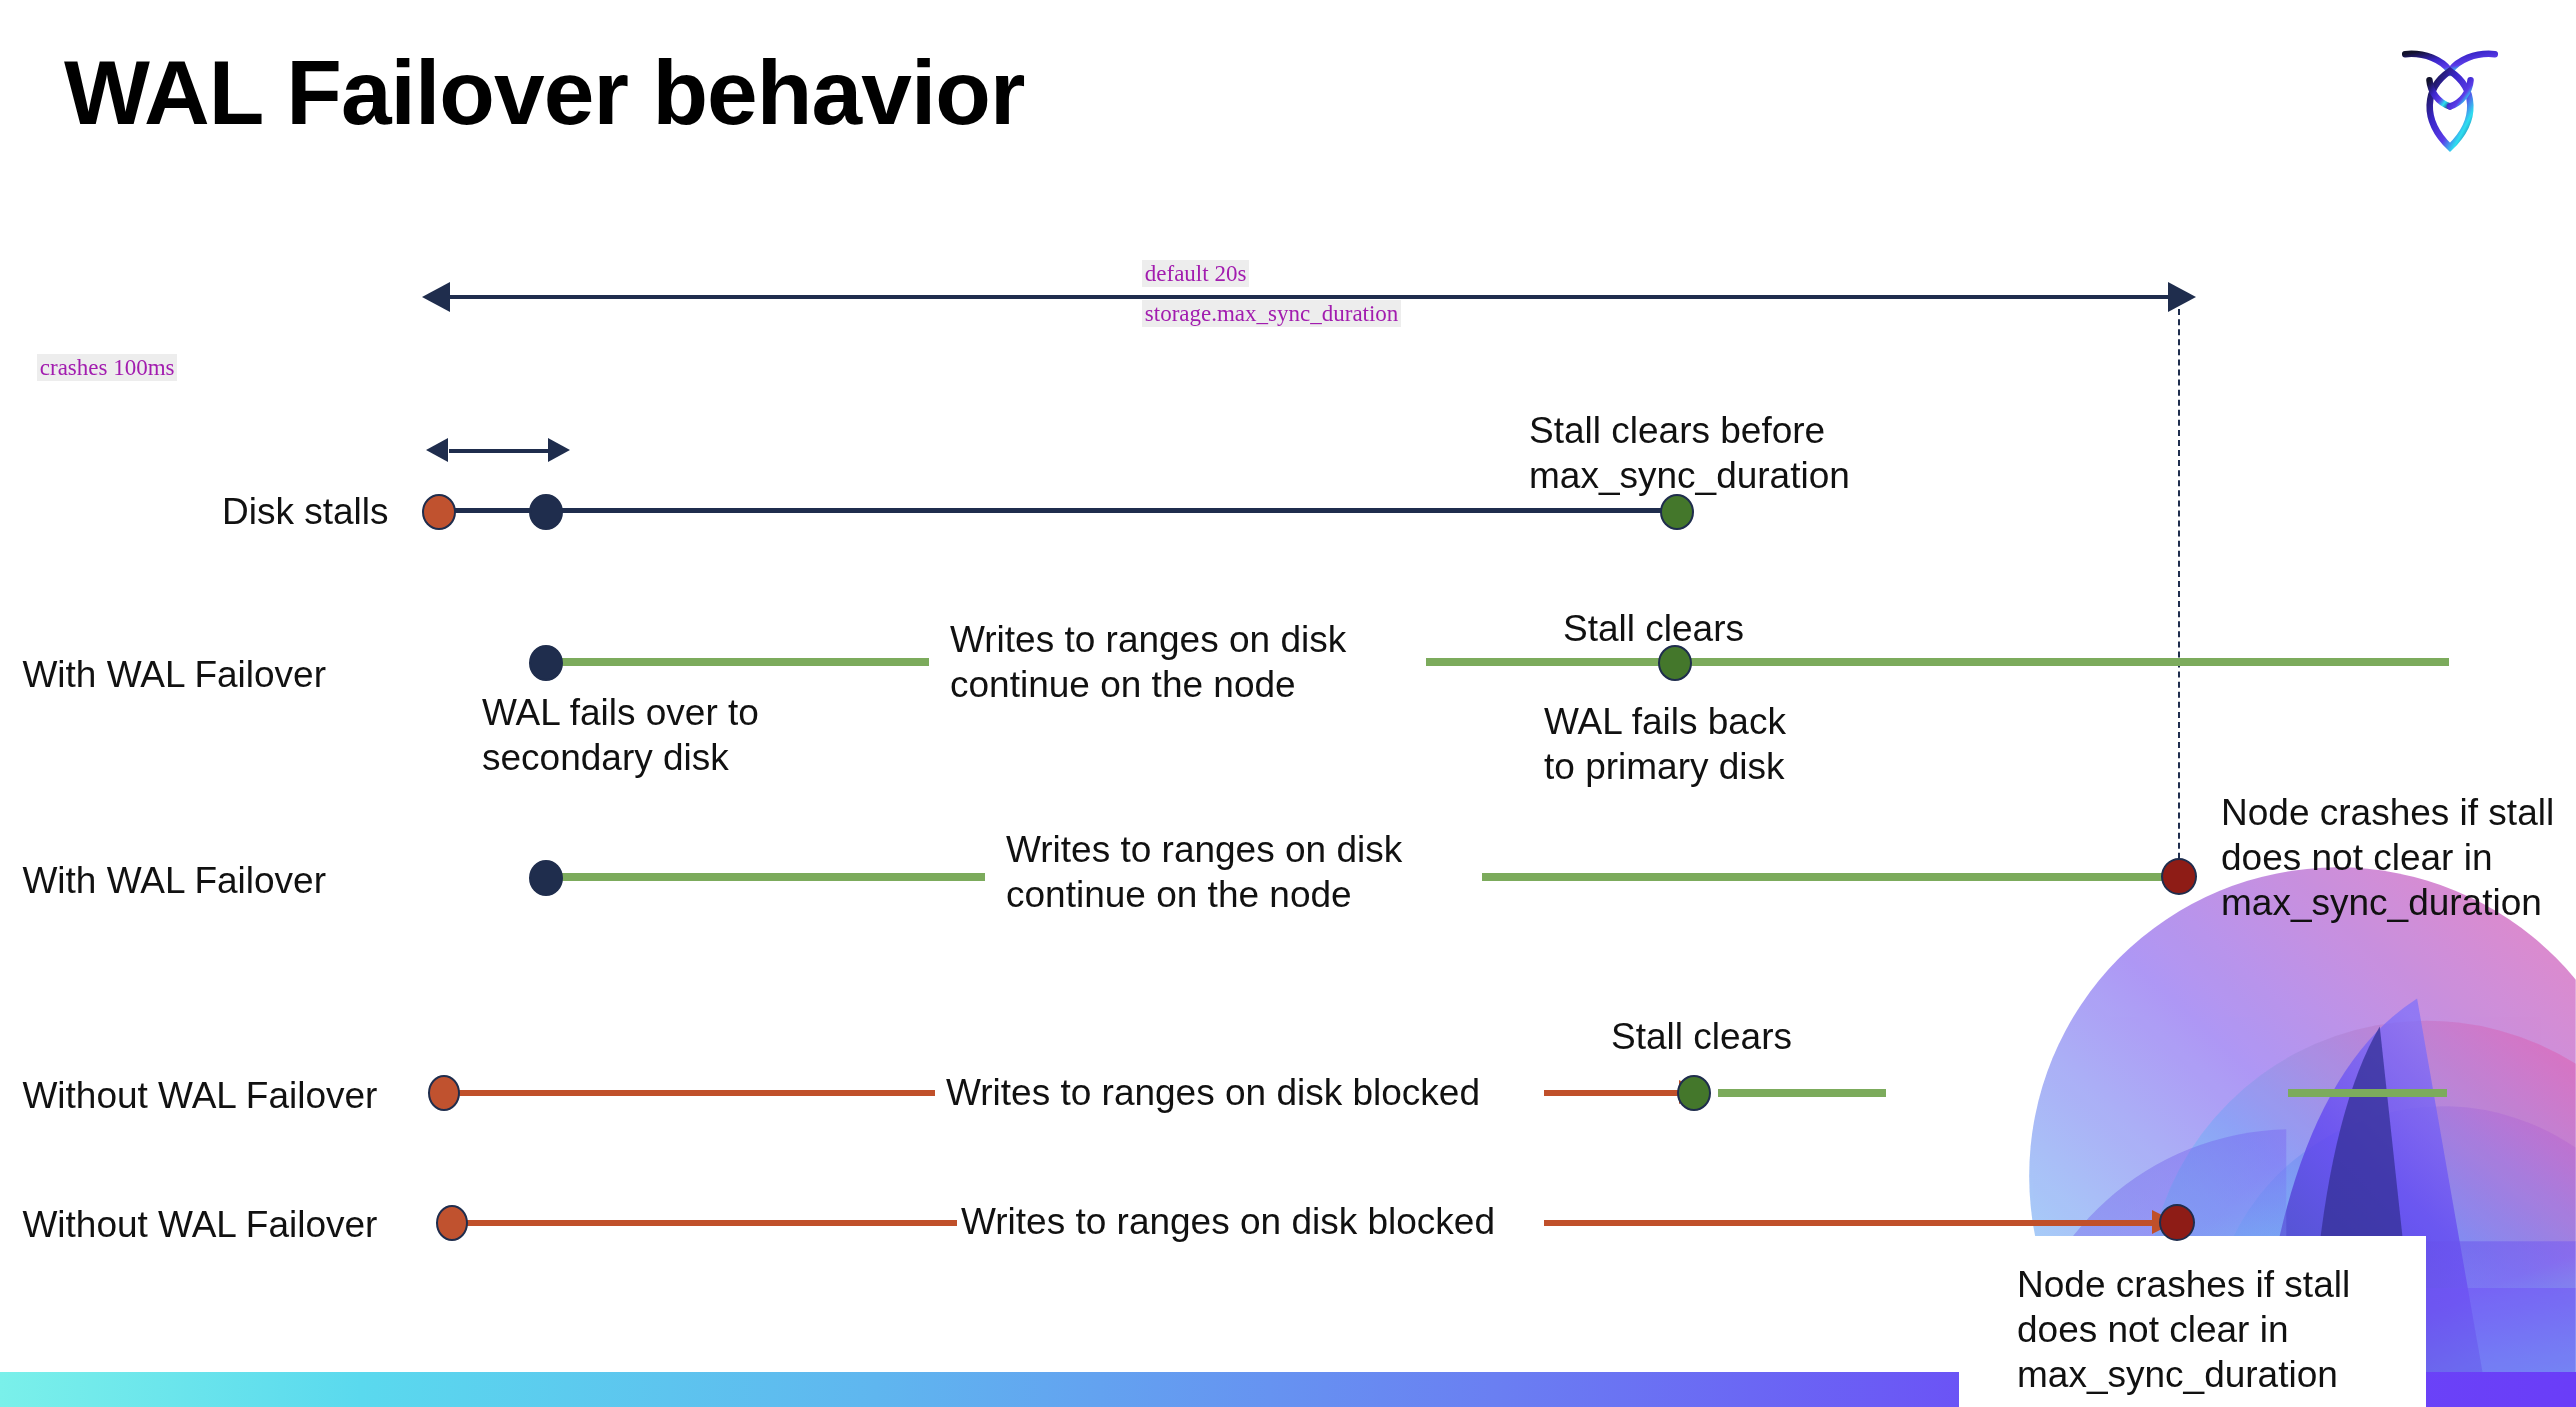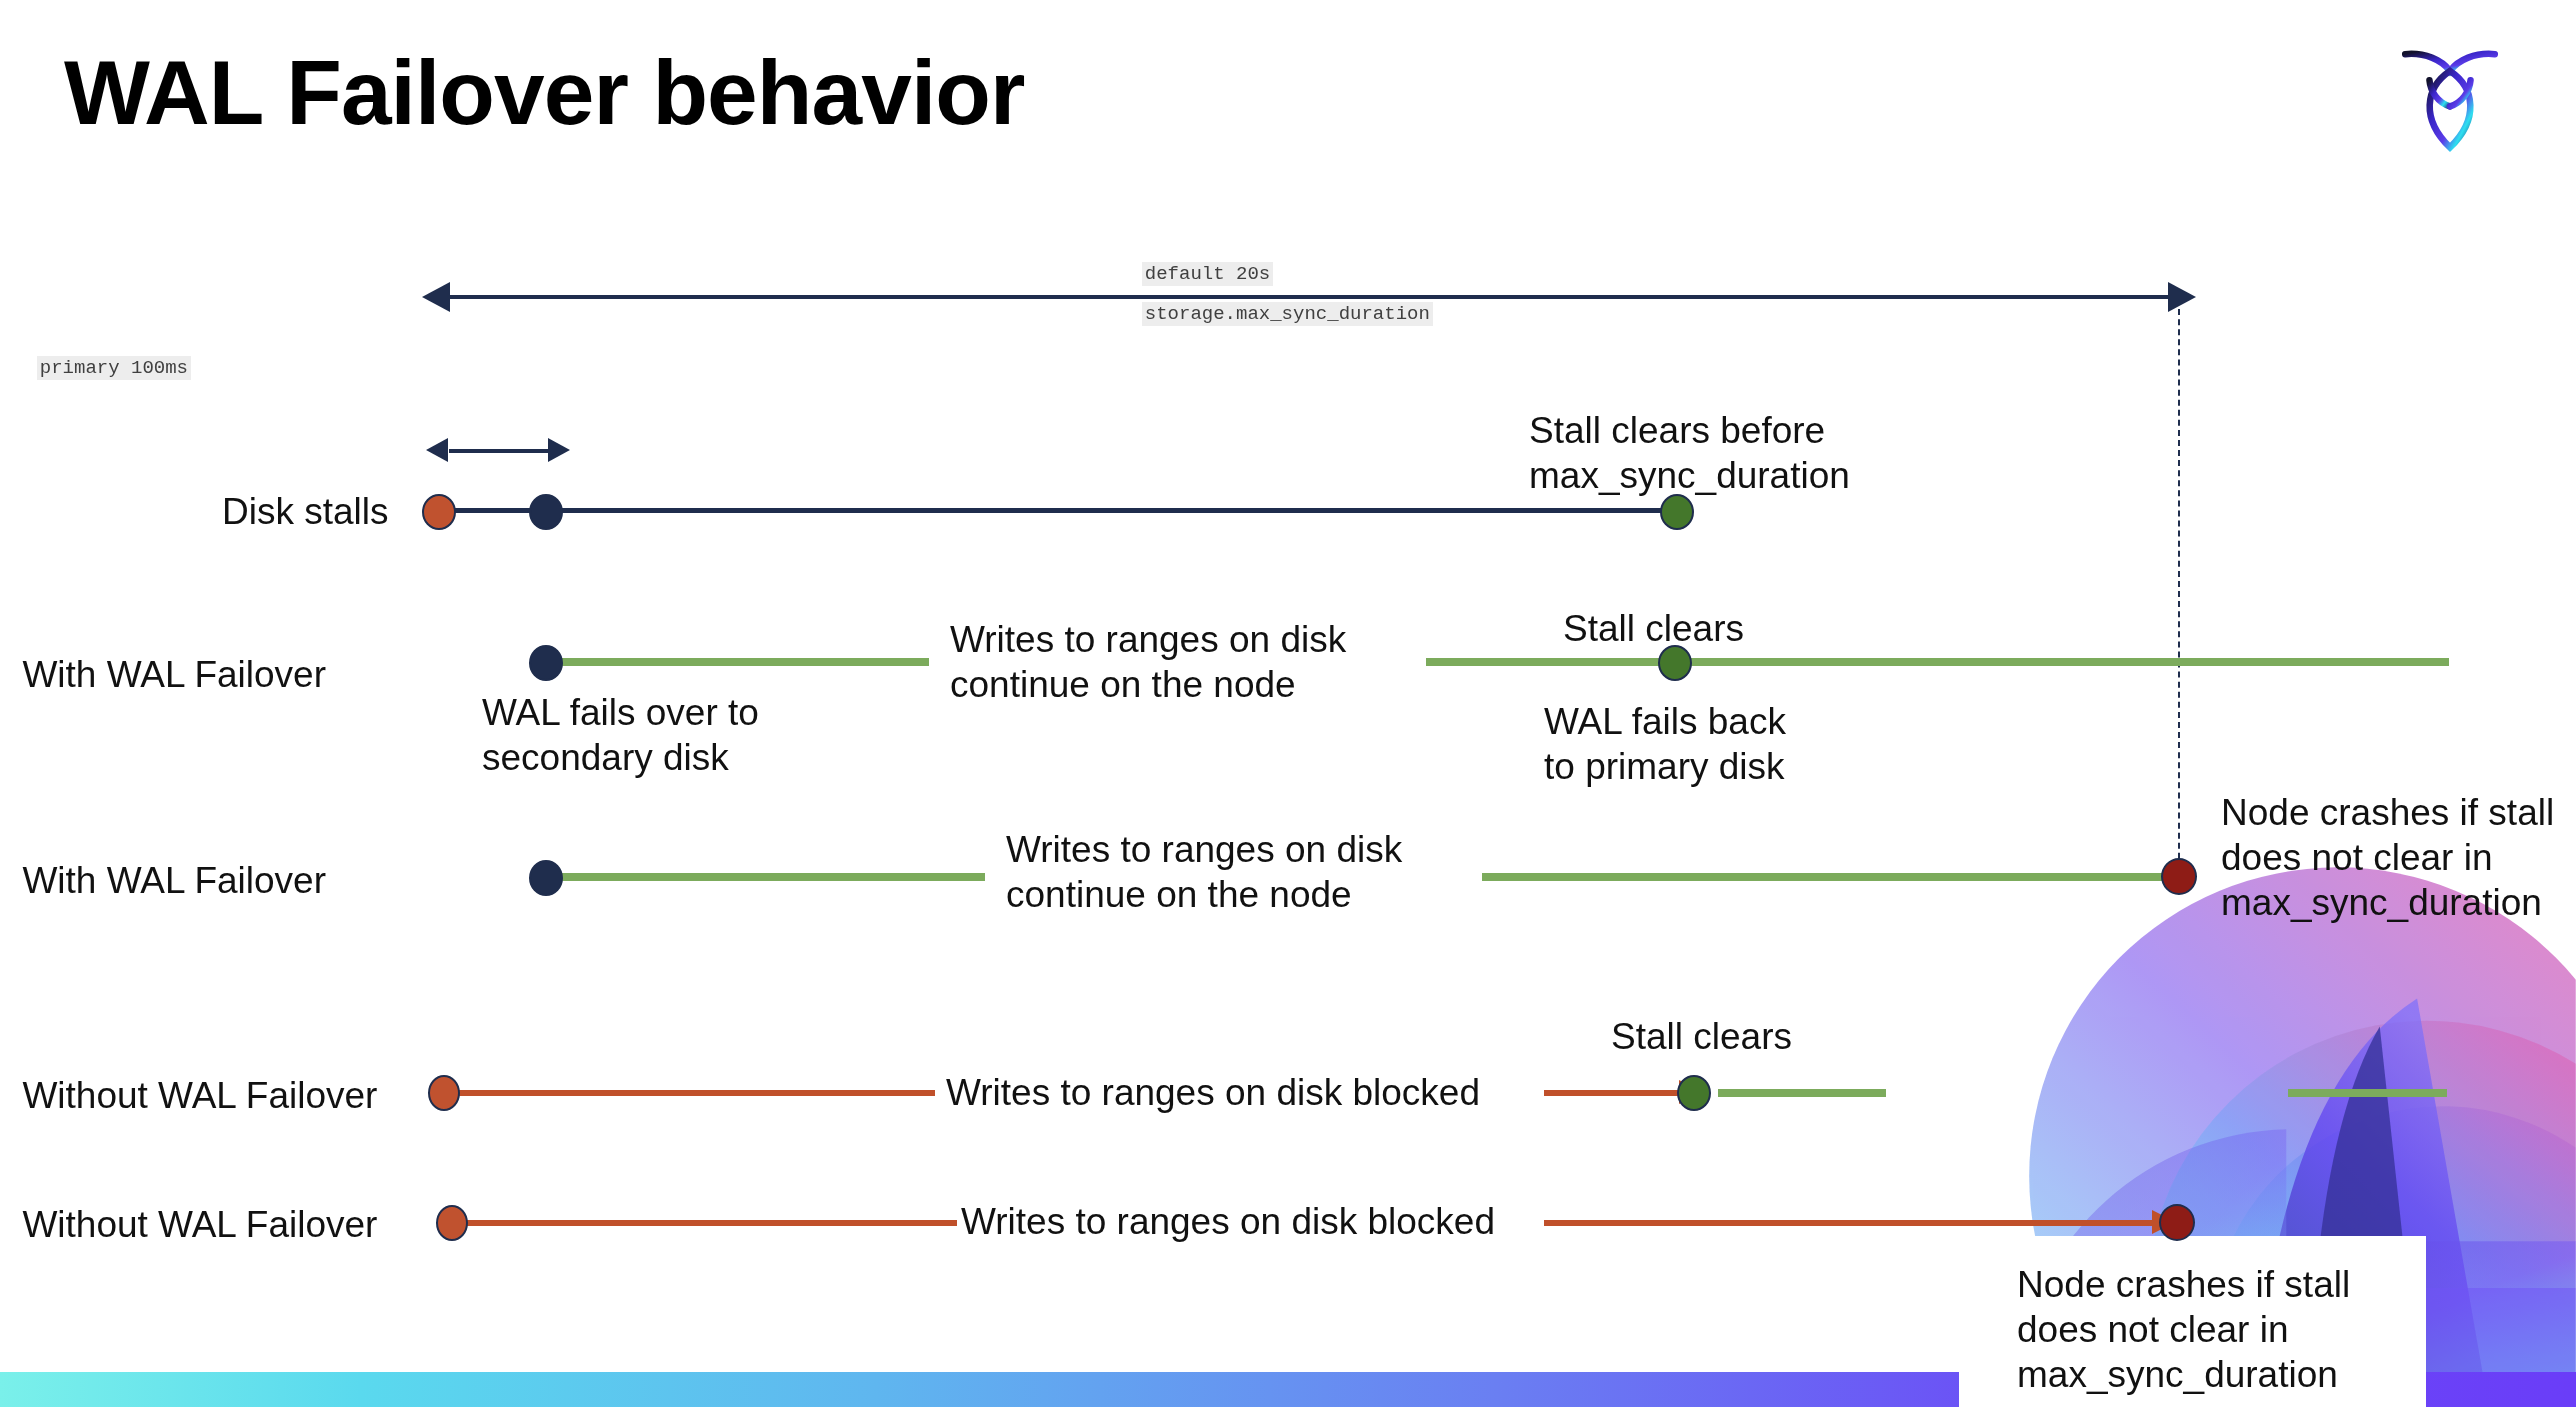--- a/index.html
+++ b/index.html
@@ -28,23 +28,23 @@
   
   #deco{position:absolute;right:0;bottom:36px;width:598px;height:523px;overflow:hidden;pointer-events:none;}
   #bottombar{
     position:absolute;left:0;bottom:0;width:2576px;height:36px;
     background:linear-gradient(90deg,#7af0ea 0%,#5ad9ee 14%,#5fb6ef 34%,#6a7ff2 58%,#6b4ff6 78%,#6a3df8 100%);
   }
 
   
   .code{
     position:absolute;
-    font-family:Liberation Mono, monospace;
-    font-size:19px;line-height:40px;
-    color:#404040;white-space:nowrap;
+    font-family:Liberation Serif, serif;
+    font-size:23px;line-height:40px;
+    color:#a21caf;white-space:nowrap;
   }
   .code span{background:#ededed;padding:0.9px 2.8px;}
 
   
   .lbl{
     position:absolute;
     font-size:37px;line-height:45px;
     color:#111111;
     white-space:nowrap;
   }
@@ -170,21 +170,21 @@
     <div><span>storage.max_sync_duration</span></div>
   </div>
 
   <div class="hline navy" style="left:449px;top:295px;width:1729px;height:3.7px;"></div>
   <div class="ah left-navy" style="left:422px;top:282px;"></div>
   <div class="ah right-navy" style="left:2168px;top:282px;"></div>
 
   <div id="dashed" style="left:2178px;top:299px;height:580px;"></div>
 
   <div class="code" style="left:37px;top:348px;">
-    <div><span>primary 100ms</span></div>
+    <div><span>crashes 100ms</span></div>
   </div>
 
   <div class="hline navy" style="left:449px;top:449px;width:103px;height:3.7px;"></div>
   <div class="ah left-navy-s" style="left:426px;top:438px;"></div>
   <div class="ah right-navy-s" style="left:548px;top:438px;"></div>
 
   <div class="lbl" style="left:222px;top:489px;">Disk stalls</div>
   <div class="hline navy" style="left:439px;top:508px;width:1243px;height:4.7px;"></div>
   <div class="dot orange-f" style="left:422px;top:494px;width:34px;height:36px;"></div>
   <div class="dot navy-f" style="left:529px;top:494px;width:34px;height:36px;"></div>

